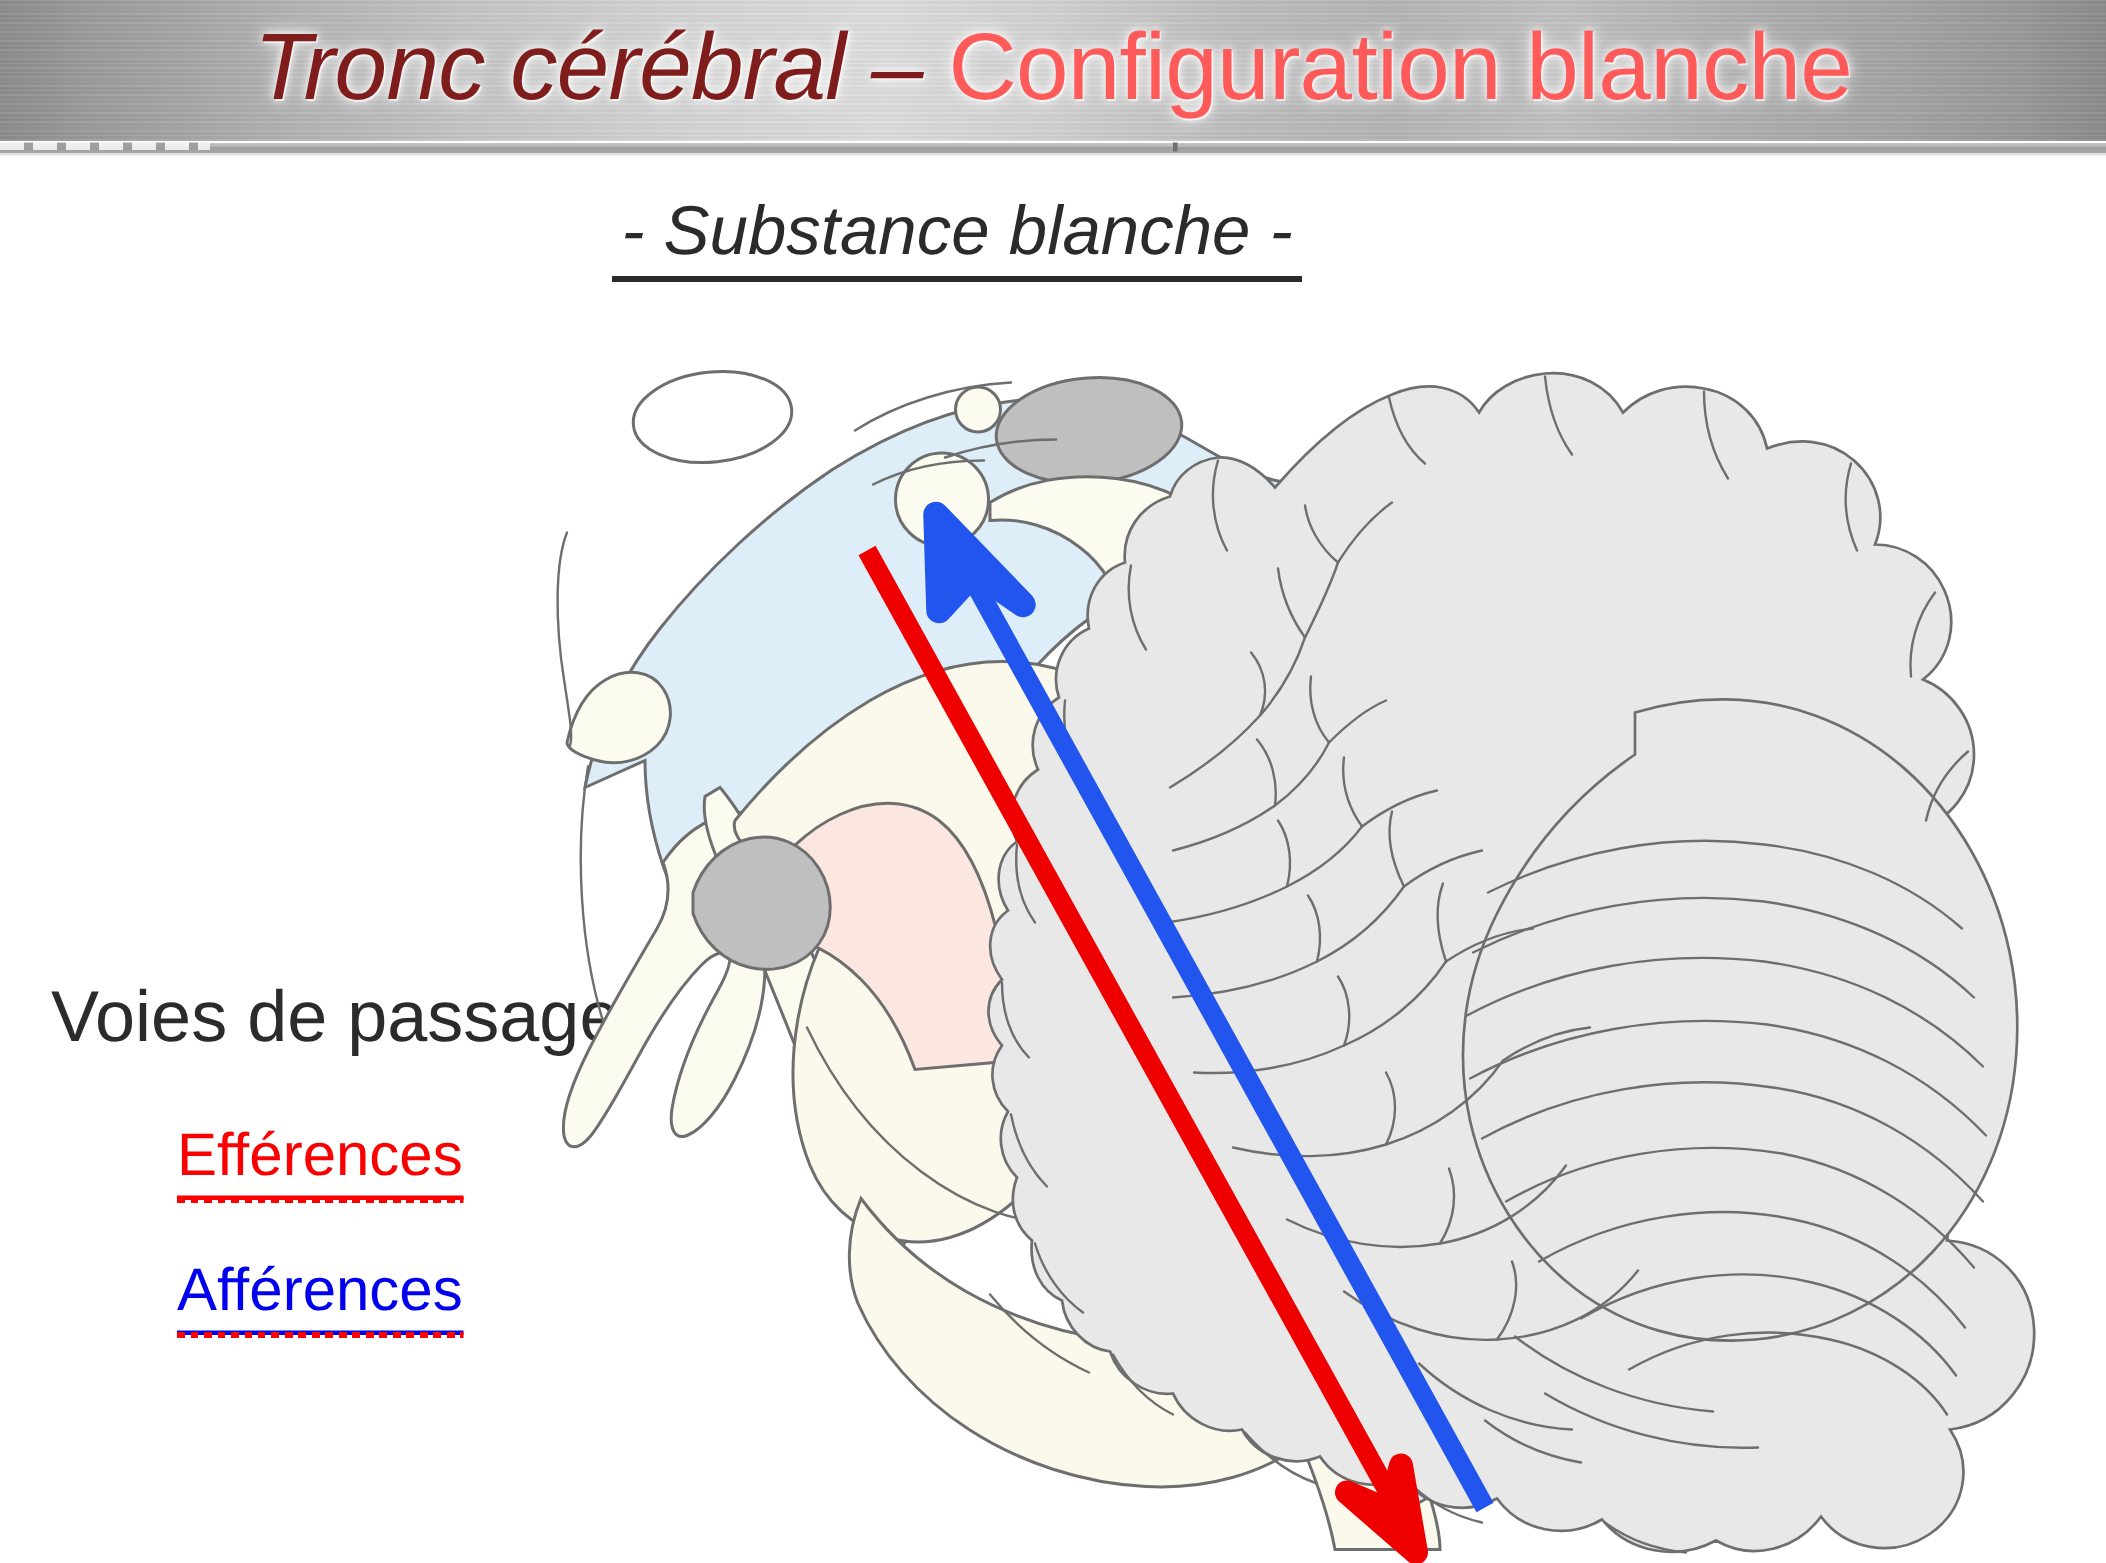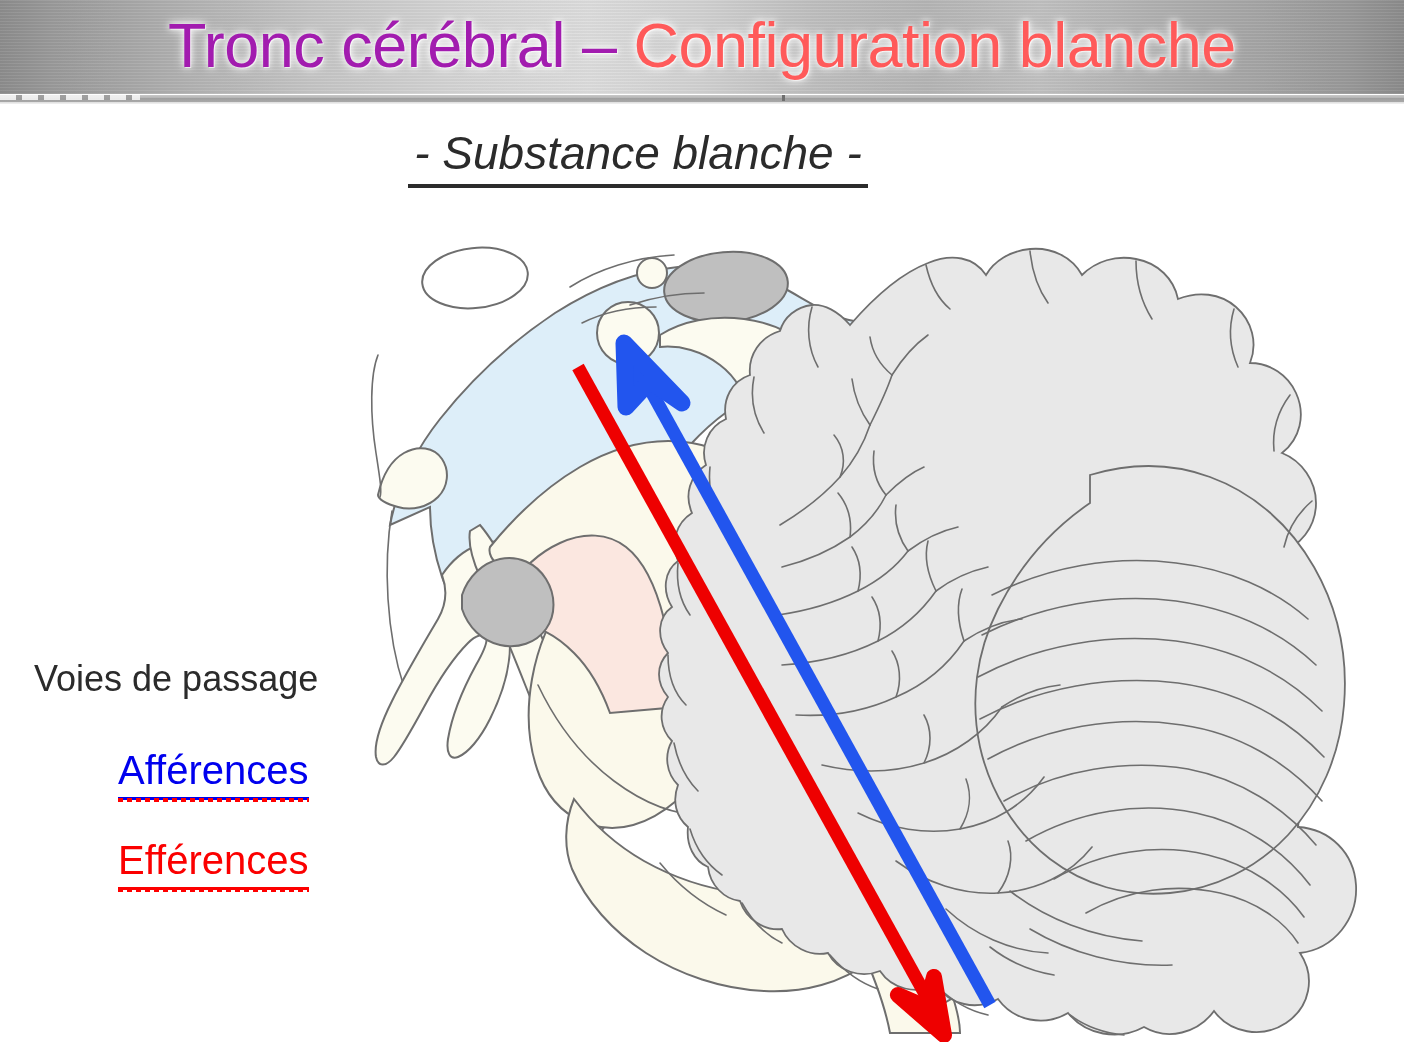--- a/index.html
+++ b/index.html
@@ -83,21 +83,21 @@
     text-align: center;
     font-size: 63px;
     line-height: 78px;
     letter-spacing: -0.5px;
     white-space: nowrap;
     text-shadow:
        0 0 6px rgba(255,255,255,.95),
        0 0 12px rgba(255,255,255,.85),
        1px 1px 0 rgba(255,255,255,.6);
   }
-  .title-part-dark { color: #a21caf; }
+  .title-part-dark { color: #7f1d1d; font-style: italic; }
   .title-part-red  { color: #ff5a5a; }
 
   
   #subtitle {
     position: absolute;
     left: 0; top: 124px;
     width: 1276px;
     text-align: center;
     font-size: 46px;
     line-height: 58px;
@@ -110,21 +110,21 @@
     padding: 0 6px 2px 6px;
   }
 
   
   #legend-block {
     position: absolute;
     left: 34px; top: 648px;
     width: 470px;
   }
   #legend-heading {
-    font-size: 36px;
+    font-size: 48px;
     line-height: 62px;
     color: #2b2b2b;
     white-space: nowrap;
   }
   .legend-entry {
     margin-left: 84px;
     margin-top: 36px;
     font-size: 40px;
     line-height: 48px;
     white-space: nowrap;
@@ -208,23 +208,23 @@
 <div id="title-banner-ticks"></div>
 <div id="title-banner-dot"></div>
 
 <div id="slide-title"><span class="title-part-dark">Tronc cérébral – </span><span class="title-part-red">Configuration blanche</span></div>
 
 <div id="subtitle"><span class="sub-text">- Substance blanche -</span></div>
 
 <div id="legend-block">
   <div id="legend-heading">Voies de passage</div>
 
+  <div class="legend-entry" id="legend-efferences"><span class="legend-word">Efférences</span></div>
+
   <div class="legend-entry" id="legend-afferences"><span class="legend-word">Afférences</span></div>
-
-  <div class="legend-entry" id="legend-efferences"><span class="legend-word">Efférences</span></div>
 </div>
 
 <div id="orientation-marker">
   <div id="orient-label-ht">Ht</div>
   <div id="orient-label-v">V</div>
   <div id="orient-vline"></div>
   <div id="orient-hline"></div>
 </div>
 
 <div id="brain-figure">

